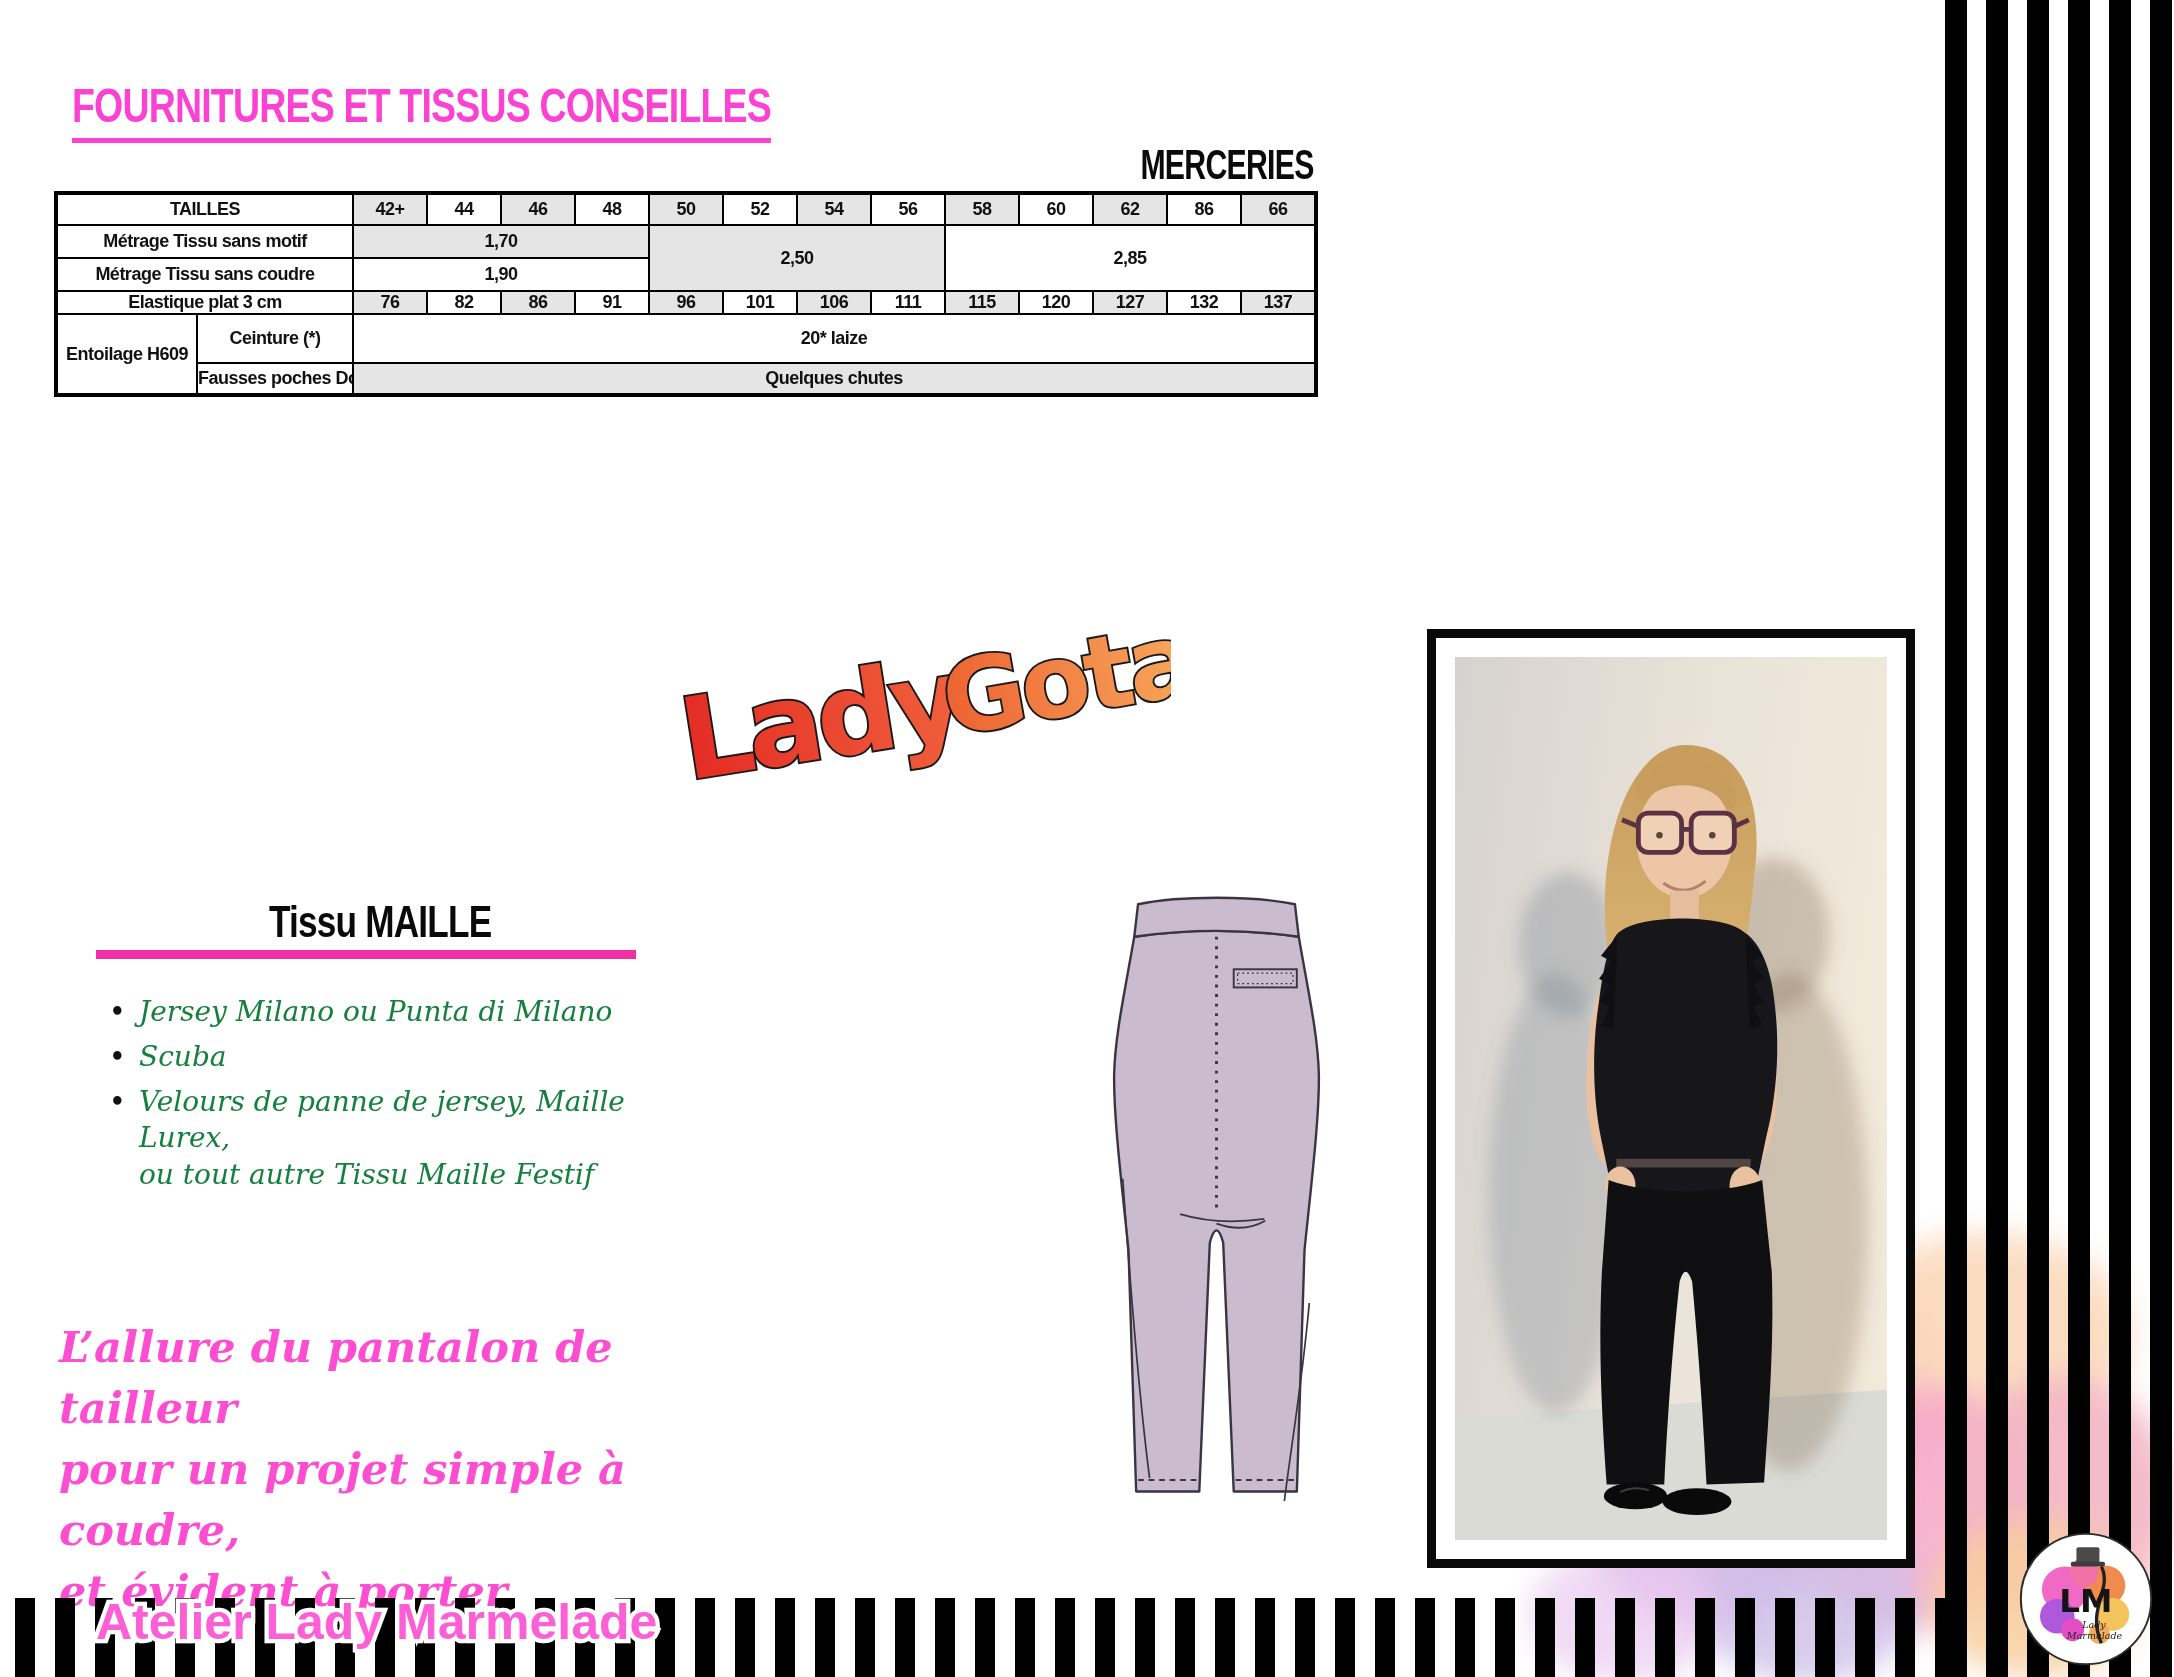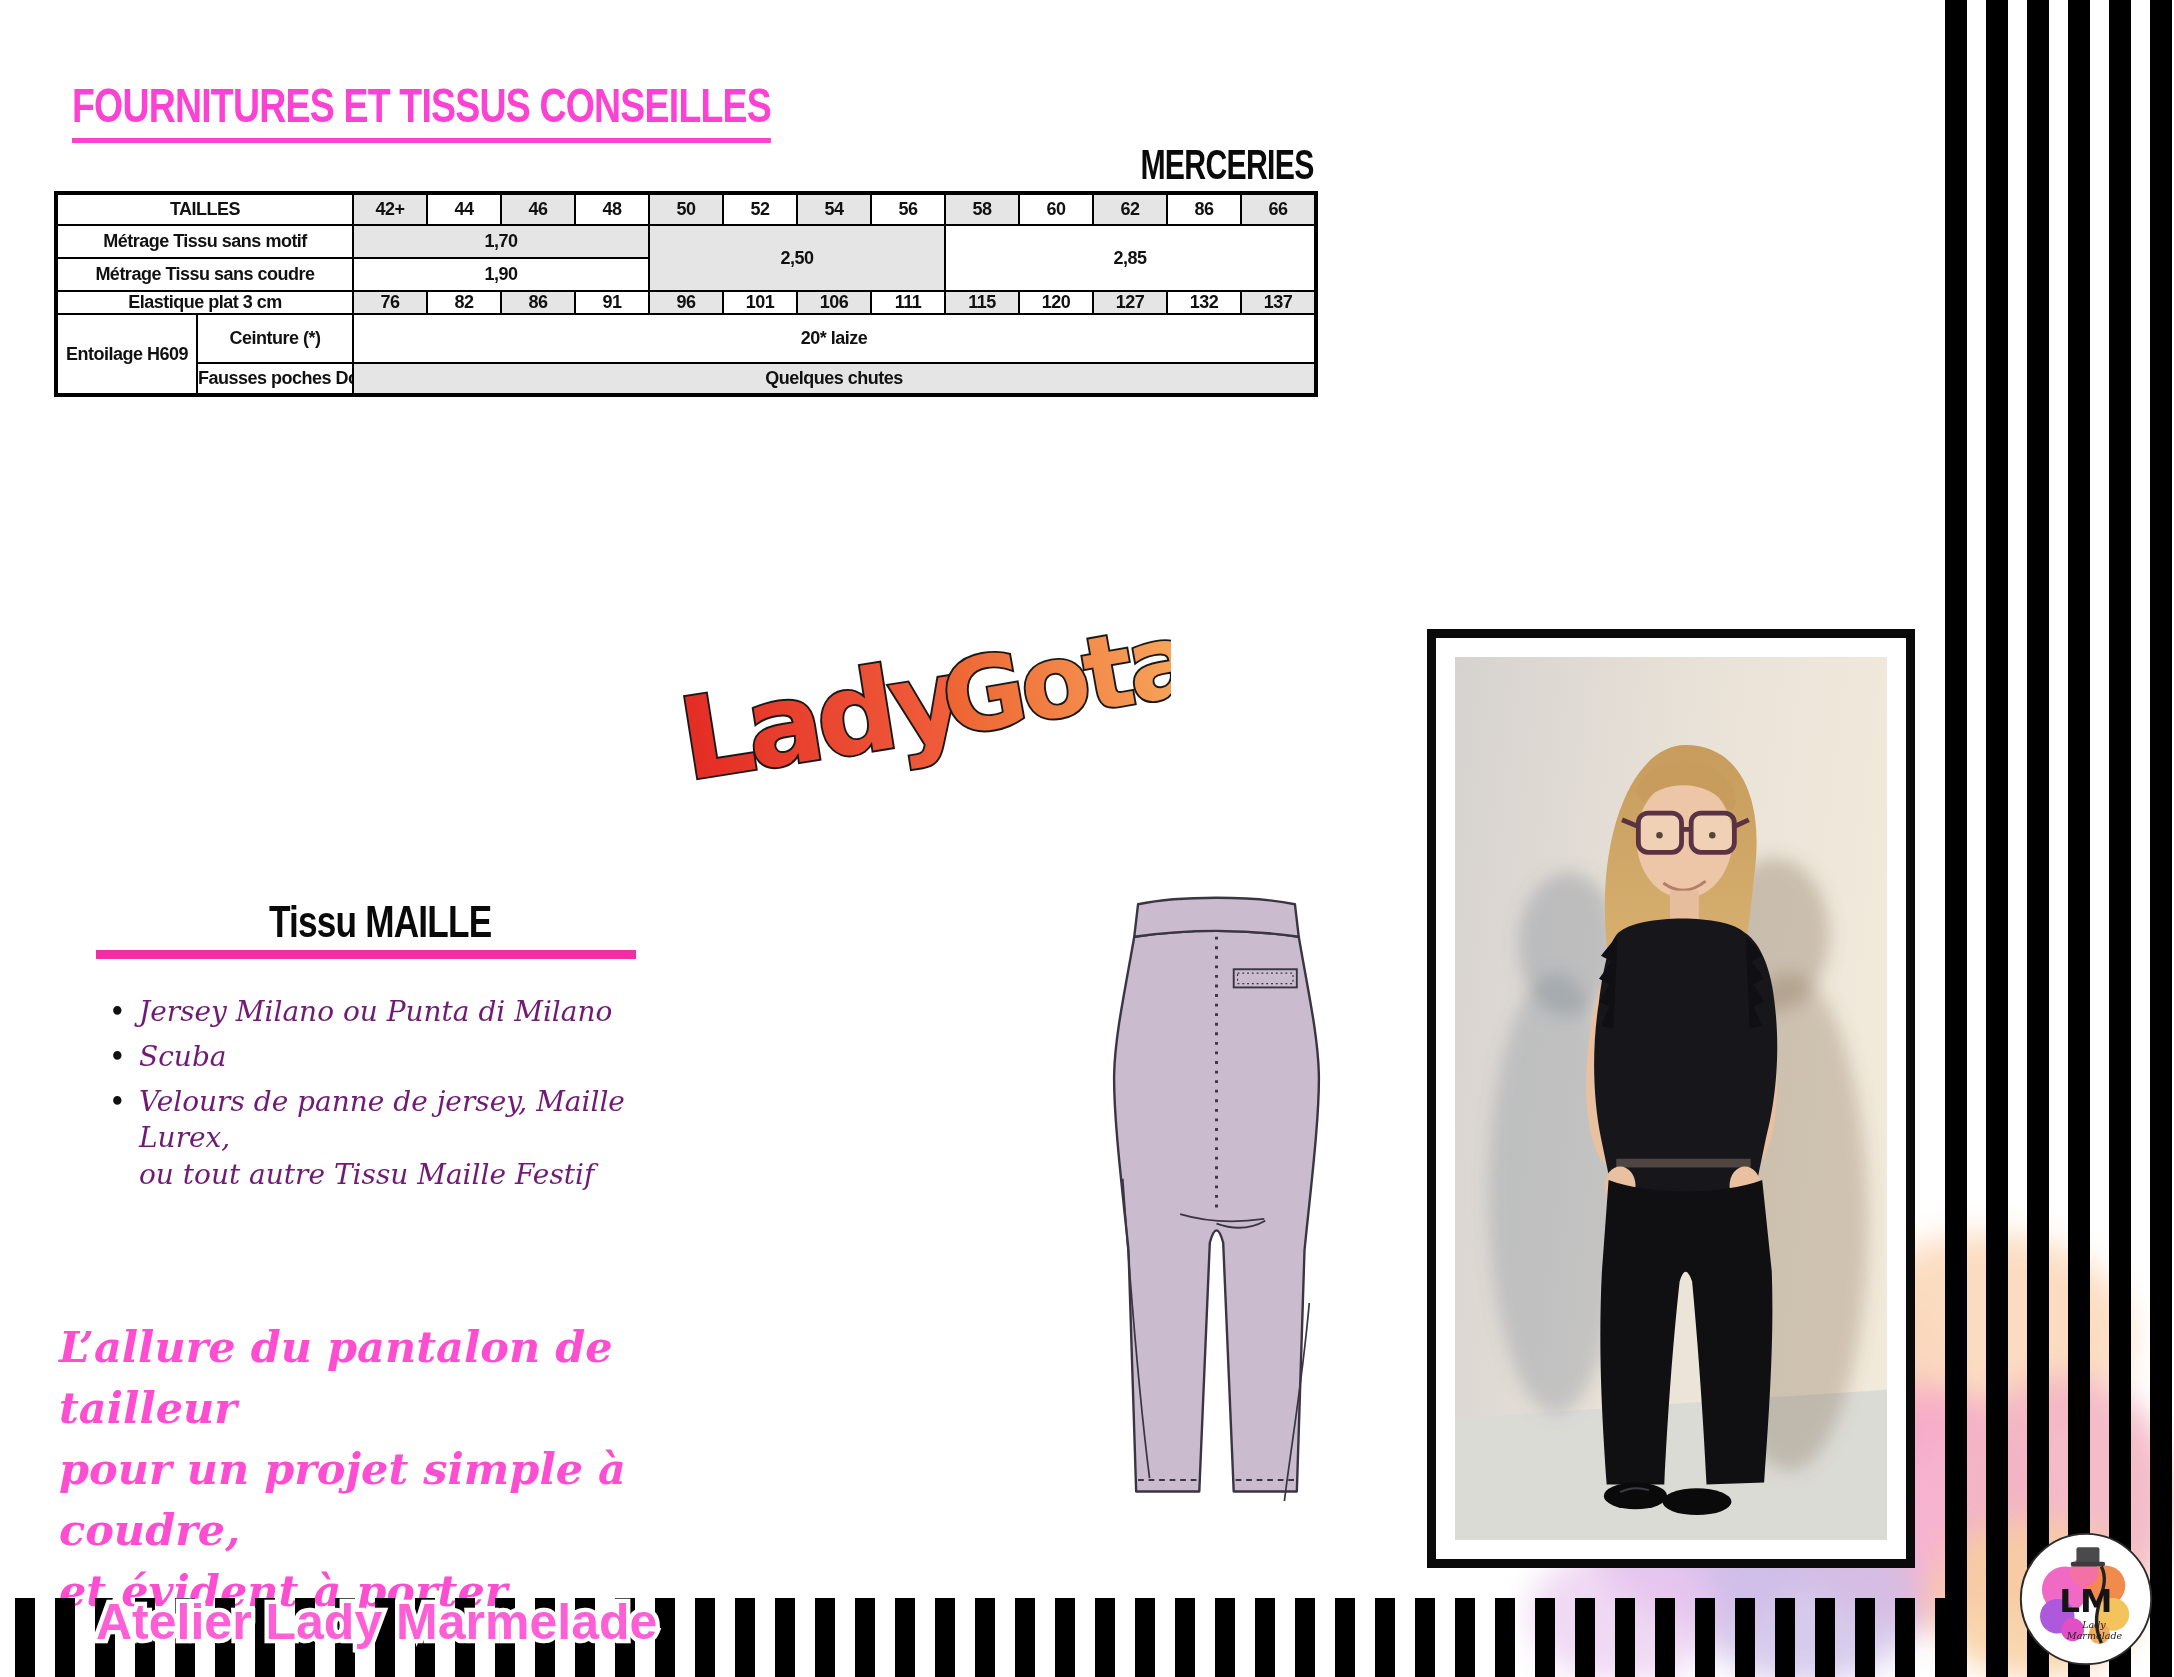--- a/index.html
+++ b/index.html
@@ -23,21 +23,21 @@
   td.tailles{color:#fb42d2;text-align:right;padding-right:9.6px;font-size:18px;border-bottom-width:4.8px;}
   td.sizehead{color:#fb42d2;font-size:23px;border-bottom-width:4.8px;}
   td.splitcol{border-right-width:3.8px;}
 
   
   .tissu-heading{position:absolute;left:244px;top:897px;width:249px;text-align:center;
     font-size:44px;font-weight:bold;color:#0a0a0a;letter-spacing:-1px;
     transform:scaleX(.8);transform-origin:center top;white-space:nowrap;}
   .pink-bar{position:absolute;left:96px;top:950px;width:540px;height:8.6px;background:#f12fa5;}
   ul.fabric-list{position:absolute;left:103px;top:994px;width:593px;margin:0;padding:0;list-style:none;
-    font-family:"DejaVu Serif",serif;font-style:italic;font-size:28px;color:#701a75;}
+    font-family:"DejaVu Serif",serif;font-style:italic;font-size:28px;color:#15803d;}
   ul.fabric-list li{position:relative;padding-left:36px;margin-bottom:8.6px;line-height:1.3;white-space:pre-line;}
   ul.fabric-list li::before{content:"•";position:absolute;left:5.7px;top:0;font-size:29px;color:#111;}
 
   .tagline{position:absolute;left:59px;top:1317px;width:631px;text-align:left;white-space:pre-line;
     font-family:"DejaVu Serif",serif;font-style:italic;font-weight:bold;font-size:43px;line-height:1.42;
     color:#fd4ed2;}
 
   
   .lady-gota{position:absolute;left:664px;top:588px;}
 

